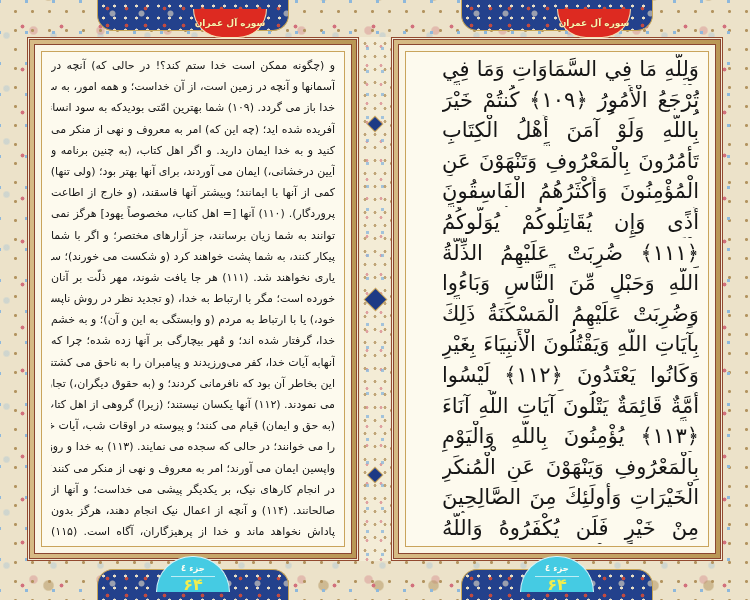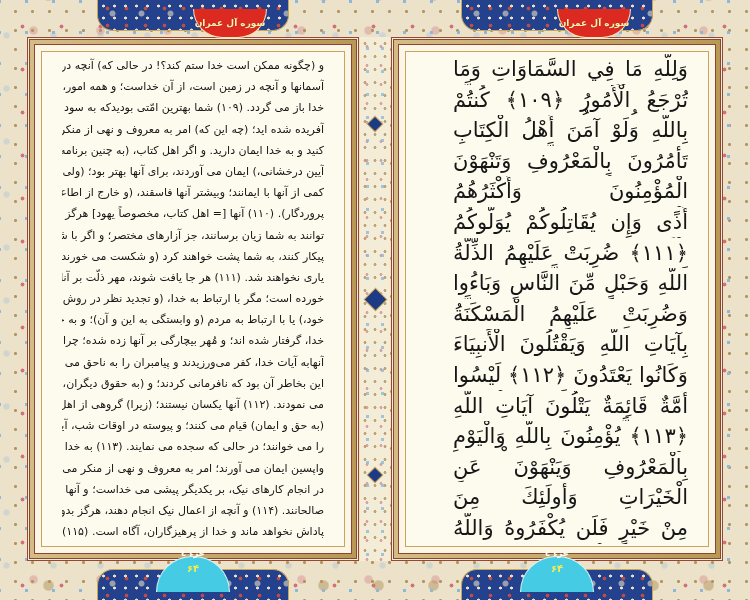--- a/index.html
+++ b/index.html
@@ -43,37 +43,37 @@
     margin-left:36px;
   }
   .surah-badge.left-pos{ left:157px; } .surah-badge.right-pos{ left:521px; }
 
   
   .juz-badge{
     position:absolute; bottom:8px; width:74px; height:36px; z-index:3;
     background:#45cbe3; border:1px solid #d9f4fa; border-bottom:none;
     border-radius:37px 37px 0 0;
     display:flex; flex-direction:column; align-items:center; justify-content:flex-end;
-    padding-bottom:17px; box-sizing:border-box;
+    padding-bottom:1px; box-sizing:border-box;
   }
   .juz-badge.left-pos{ left:156px; } .juz-badge.right-pos{ left:520px; }
   .juz-line1{ color:#fffef2; font-size:8.5px; font-weight:bold; line-height:13px; }
   .juz-divider{ width:44px; height:1px; background:rgba(255,255,255,.65); margin:1px 0; }
-  .juz-line2{ color:#f2ee4e; font-size:10px; font-weight:bold; line-height:13px; }
+  .juz-line2{ color:#f2ee4e; font-size:16px; font-weight:bold; line-height:13px; }
 
   
   .page{
     position:absolute; top:37px; width:332px; height:524px; box-sizing:border-box;
     background:#f4ecd6; border:1px solid #93492f; padding:1px; z-index:2;
   }
   .page.left-pos{ left:27px; } .page.right-pos{ left:391px; }
   .frame-gold{ height:100%; box-sizing:border-box; background:#c9a45c; border:1px solid #8a4630; padding:4px;
     background-image:linear-gradient(90deg, rgba(255,255,255,.25), rgba(0,0,0,.08)); }
   .frame-mid{ height:100%; box-sizing:border-box; background:#fbf6e6; border:1px solid #8a4630; padding:6px; }
-  .frame-inner{ height:100%; box-sizing:border-box; background:#fdfaee; border:1px solid #c9a45c; padding:3px 20px; overflow:hidden; }
+  .frame-inner{ height:100%; box-sizing:border-box; background:#fdfaee; border:1px solid #c9a45c; padding:3px 9px; overflow:hidden; }
 
   
   .gutter{
     position:absolute; left:360px; top:37px; width:30px; height:524px; z-index:1;
     background-color:#f3ecd6;
     background-image:
       radial-gradient(circle, rgba(178,147,95,.8) 1.2px, rgba(0,0,0,0) 1.8px),
       radial-gradient(circle, rgba(141,184,220,.8) 1.4px, rgba(0,0,0,0) 2px),
       radial-gradient(circle, rgba(210,112,124,.6) 1.2px, rgba(0,0,0,0) 1.8px);
     background-size: 10px 13px, 15px 23px, 14px 19px;

